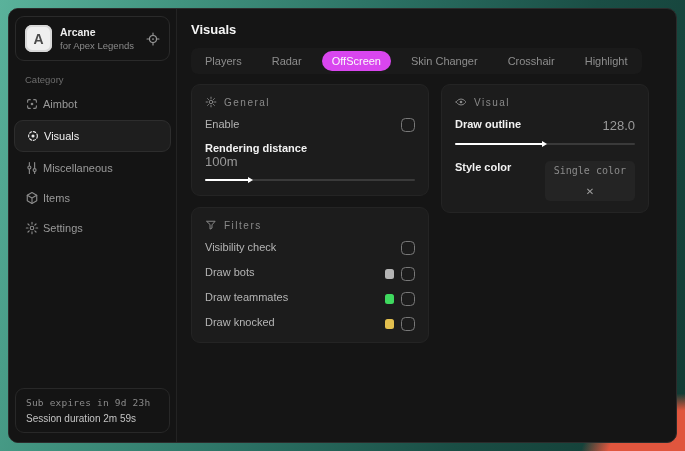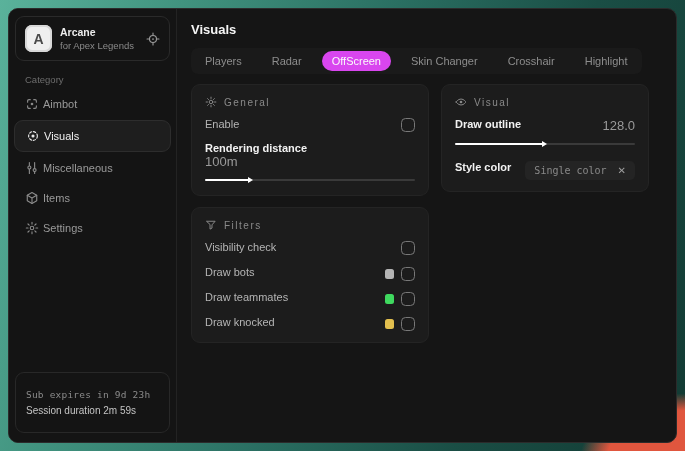--- a/index.html
+++ b/index.html
@@ -48,21 +48,21 @@
   .nav-item .nav-icon { display:flex; color:#8a8a8a; }
   .nav-item.selected {
     margin:1px 5px; padding:8px 11px;
     background:#1e1e1e; border:1px solid #2d2d2d; border-radius:9px;
     color:#f0f0f0;
   }
   .nav-item.selected .nav-icon { color:#e8e8e8; }
   .footer-box {
     position:absolute; left:6px; right:6px; bottom:9px;
     border:1px solid #282828; border-radius:9px;
-    padding:16px 10px;
+    padding:8px 10px;
   }
   .footer-line1 { font-family:"DejaVu Sans Mono", monospace; font-size:9.5px; color:#8a8a8a; letter-spacing:0.2px; }
   .footer-line2 { font-size:10px; color:#c4c4c4; margin-top:5px; }
   
   .main { flex:1; padding:13px 14px; }
   .main-title { font-size:13px; font-weight:bold; color:#f5f5f5; }
   .tabstrip {
     display:inline-flex; align-items:center; gap:10px;
     background:#1a1a1a; border-radius:7px;
     padding:3px 4px; margin-top:11px;
@@ -95,21 +95,21 @@
   .slider-fill { position:absolute; left:0; top:3px; height:2px; background:#ffffff; border-radius:1px; }
   .slider-fill::after {
     content:''; position:absolute; right:-4px; top:-2.5px;
     border-left:5px solid #ffffff;
     border-top:3.5px solid transparent;
     border-bottom:3.5px solid transparent;
   }
   .style-row { margin-top:13px; }
   .chip {
     display:flex; align-items:center; gap:11px;
-    background:#242424; border-radius:5px; padding:4px 9px;
+    background:#242424; border-radius:5px; padding:4px 9px;flex-direction:column;
   }
   .chip-text { font-family:"DejaVu Sans Mono", monospace; font-size:10px; color:#8a8a8a; }
   .chip-x { color:#9f9f9f; font-size:10px; line-height:1; }
   svg { display:block; }
 </style>
 </head>
 <body>
 
 <div class="window">
 

